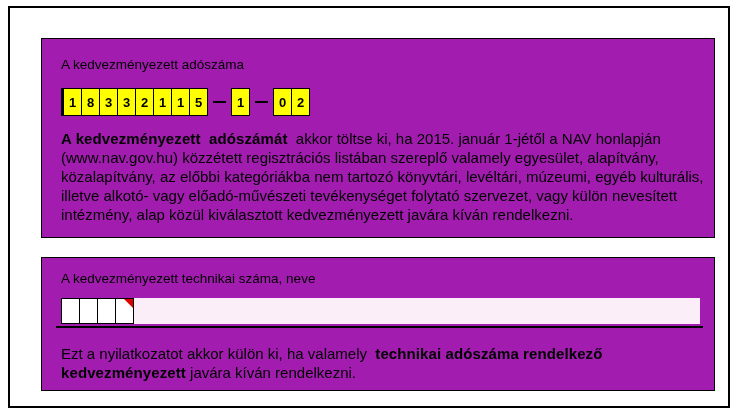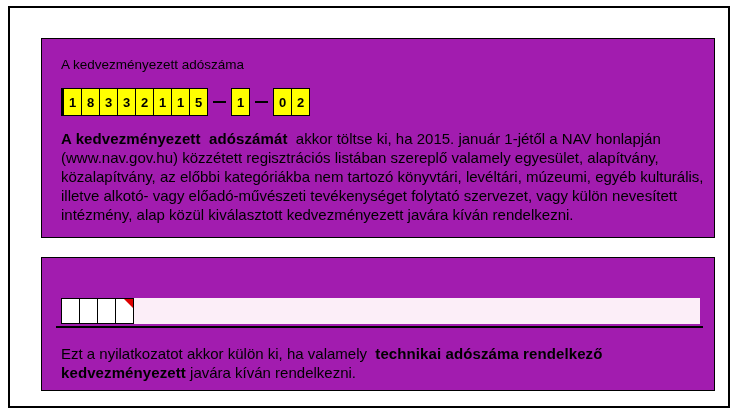--- a/index.html
+++ b/index.html
@@ -126,20 +126,21 @@
       <div class="cell yellow">1</div>
       <div class="dash"></div>
       <div class="cell yellow">0</div>
       <div class="cell yellow">2</div>
     </div>
 
     <div class="note"><b>A kedvezményezett  adószámát</b><span>  akkor töltse ki, ha 2015. január 1-jétől a NAV honlapján (www.nav.gov.hu) közzétett regisztrációs listában szereplő valamely egyesület, alapítvány, közalapítvány, az előbbi kategóriákba nem tartozó könyvtári, levéltári, múzeumi, egyéb kulturális, illetve alkotó- vagy előadó-művészeti tevékenységet folytató szervezet, vagy külön nevesített intézmény, alap közül kiválasztott kedvezményezett javára kíván rendelkezni.</span></div>
   </div>
 
   <div class="panel tech">
+    <div class="panel-title">A kedvezményezett technikai száma, neve</div>
 
     <div class="tech-field-row">
       <div class="cell white"></div>
       <div class="cell white"></div>
       <div class="cell white"></div>
       <div class="cell white">
         <span class="corner-marker"></span>
         <span></span>
       </div>
       <div class="name-field"></div>

